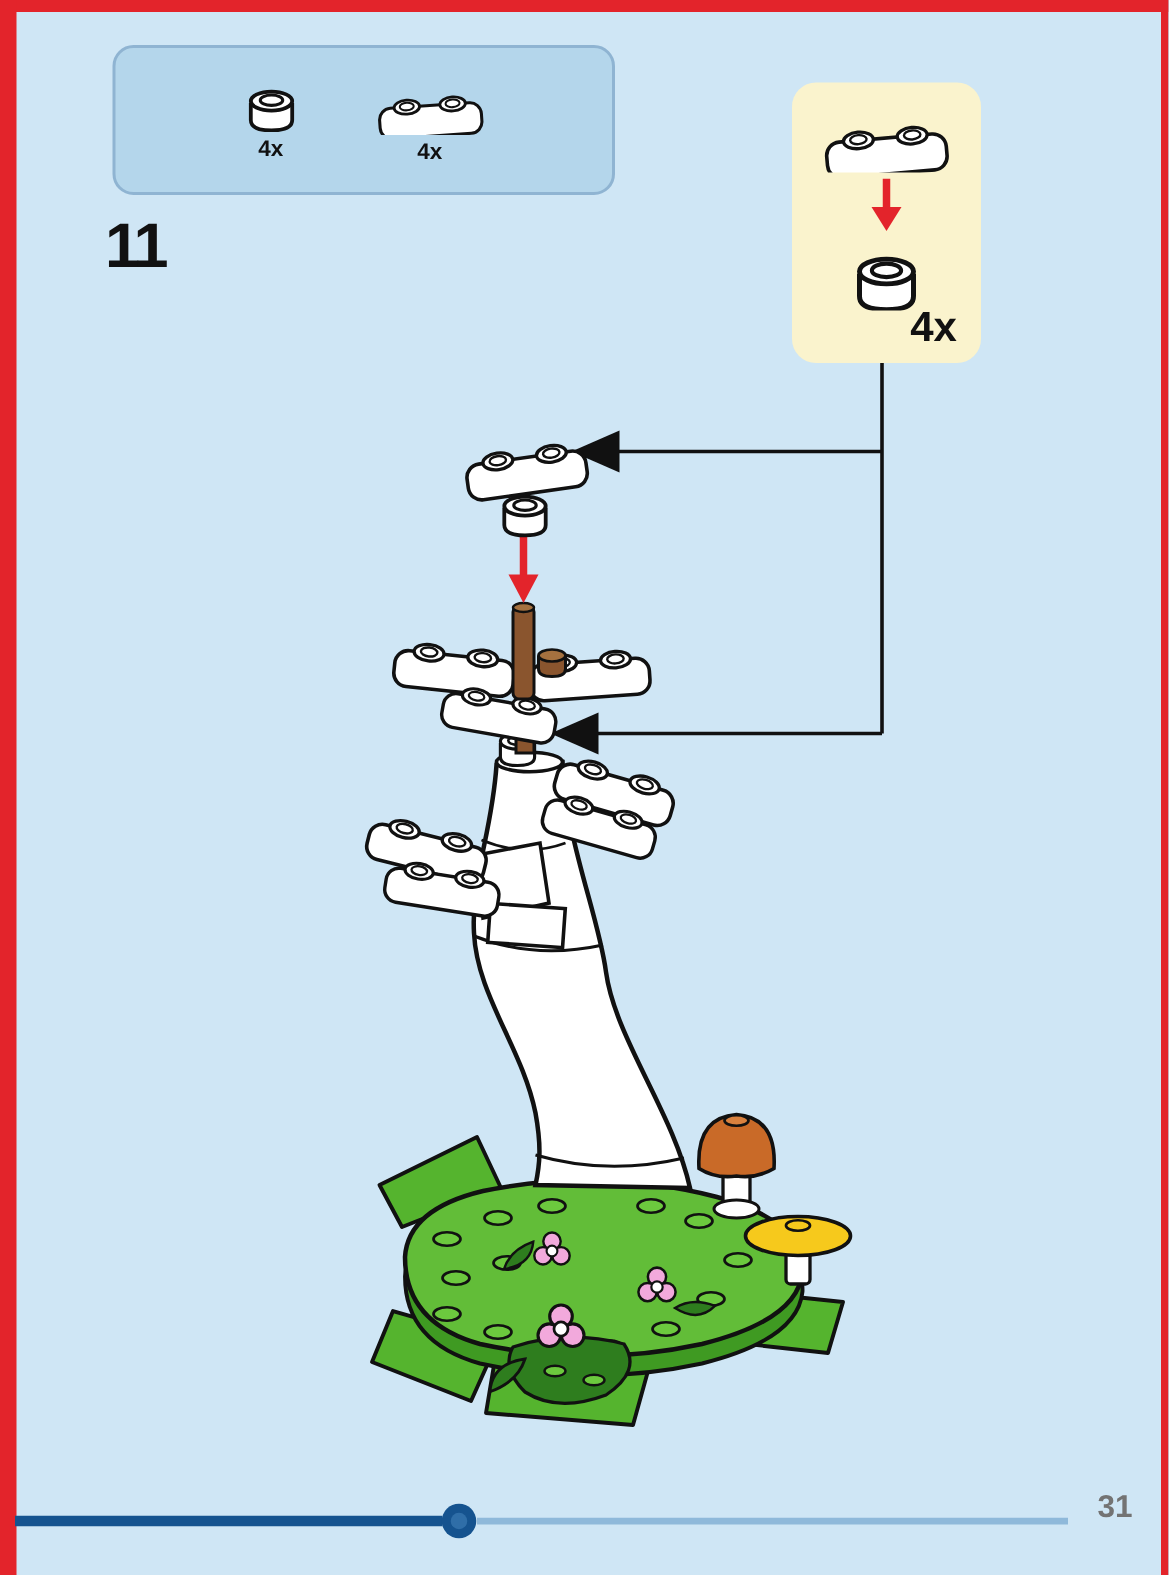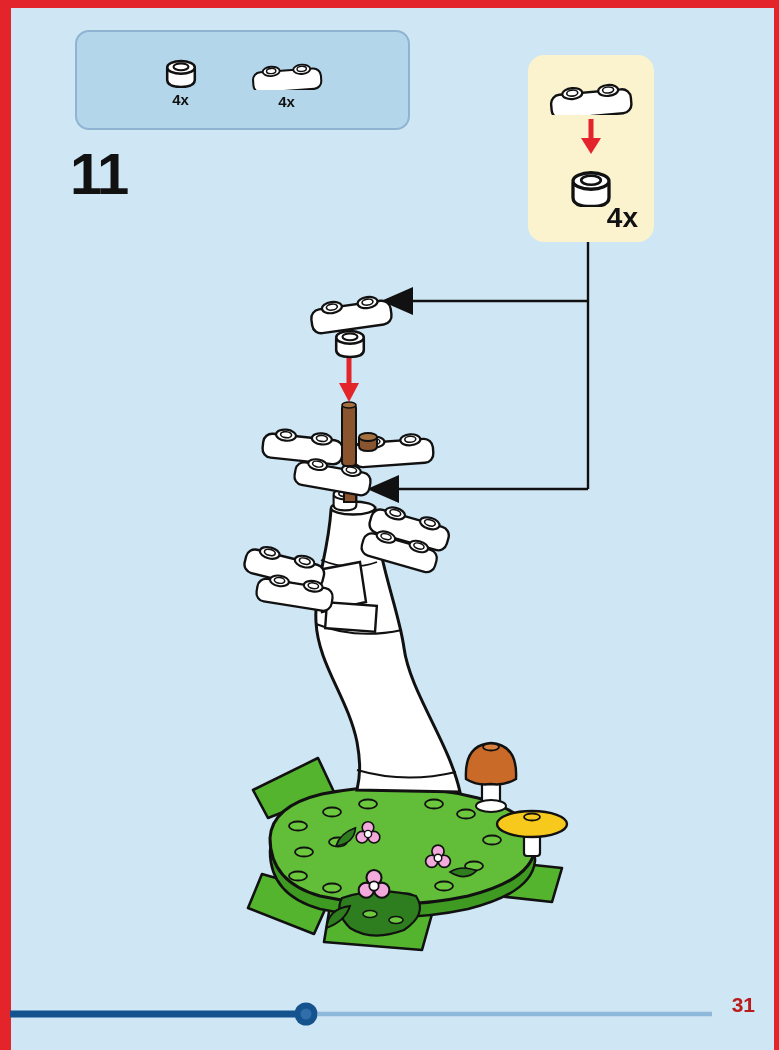--- a/index.html
+++ b/index.html
@@ -27,21 +27,21 @@
     border-radius:14px;
     box-sizing:border-box;
     display:flex; align-items:center; justify-content:center;
     gap:46px;
   }
   .part { display:flex; flex-direction:column; align-items:center; gap:3px; }
   .part-count { font-weight:bold; font-size:15px; color:#111; }
 
   .step-number {
     position:absolute; left:70px; top:140px;
-    font-size:58px; font-weight:800; color:#111;
+    font-size:42px; font-weight:800; color:#111;
     letter-spacing:-2px;
   }
 
   .callout-box {
     position:absolute; left:528px; top:55px;
     width:126px; height:187px;
     background:#faf3cd;
     border-radius:16px;
     box-sizing:border-box;
     display:flex; flex-direction:column; align-items:center;
@@ -55,21 +55,21 @@
   .illustration {
     position:absolute; left:0; top:0;
     width:779px; height:1050px;
     pointer-events:none;
   }
 
   .progress-svg { position:absolute; left:0; top:996px; width:779px; height:38px; }
 
   .page-number {
     position:absolute; right:24px; top:993px;
-    font-size:21px; font-weight:bold; color:#b91c1c;
+    font-size:21px; font-weight:bold; color:#737373;
   }
 </style>
 </head>
 <body>
 
 <svg width="0" height="0" style="position:absolute" aria-hidden="true">
   <defs>
     <g id="stud">
       <ellipse rx="10" ry="5.5" fill="#fff" stroke="#111" stroke-width="2.2"></ellipse>
       <ellipse cy="-0.5" rx="5.5" ry="3" fill="#fff" stroke="#111" stroke-width="1.6"></ellipse>

